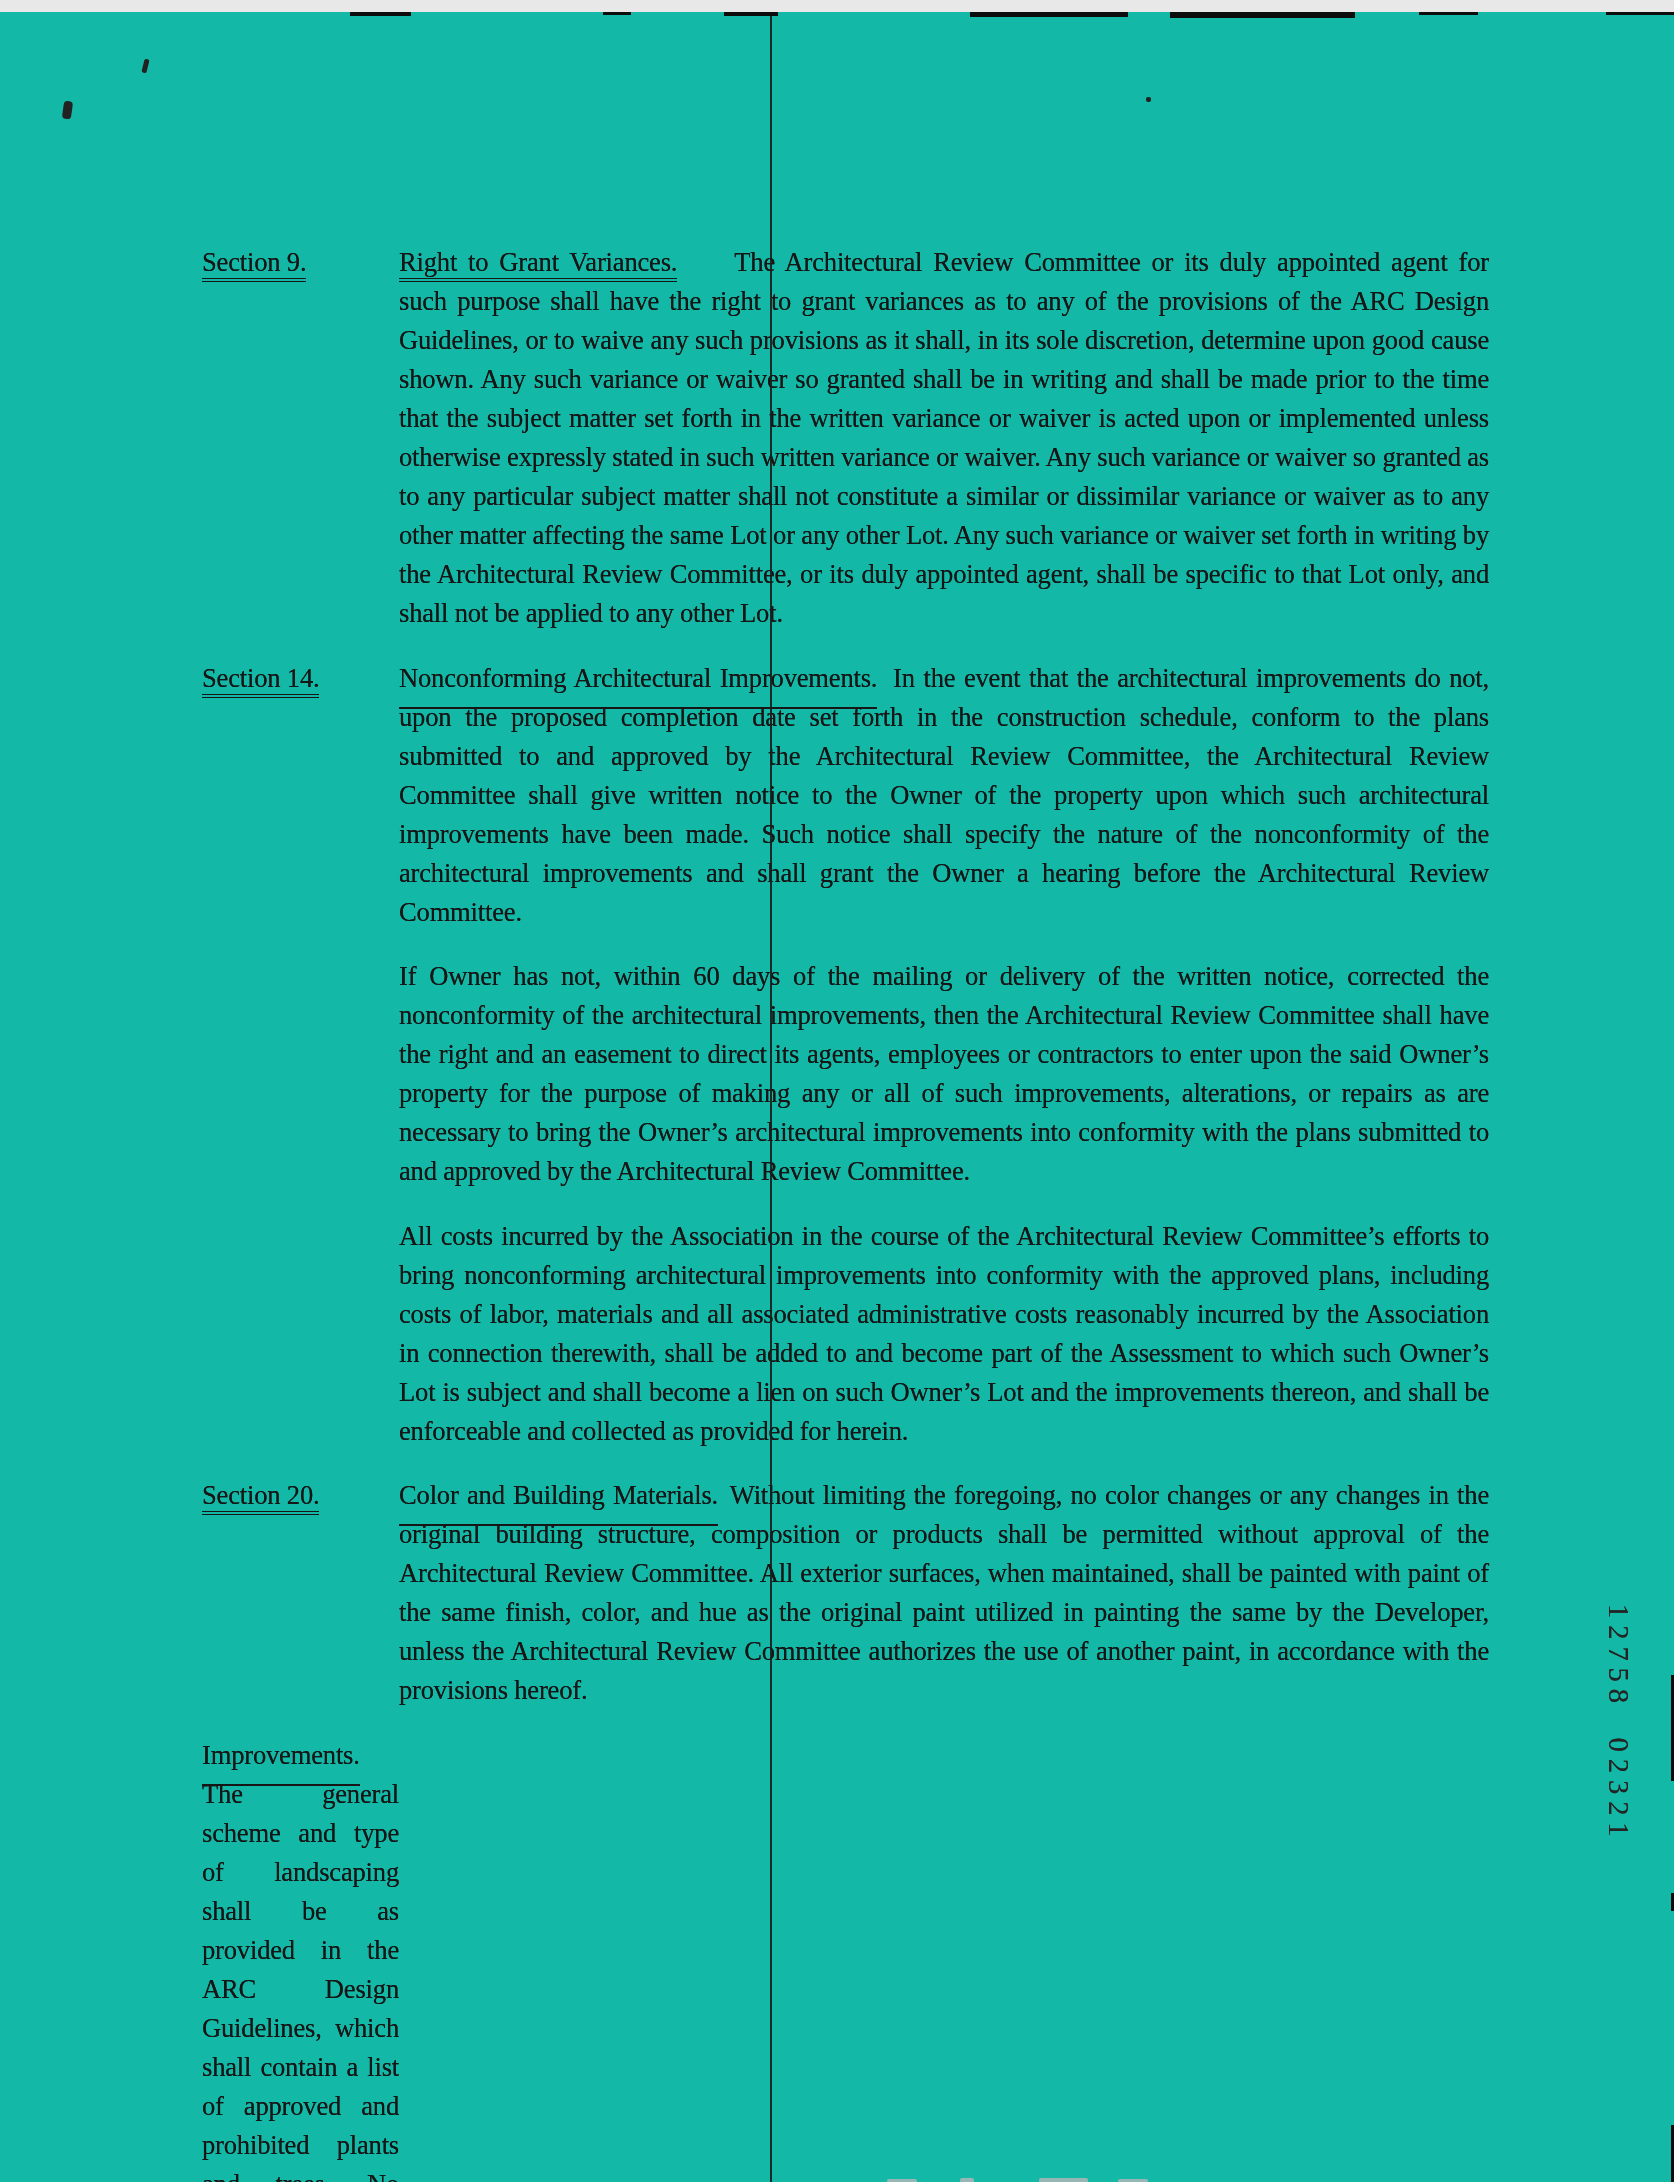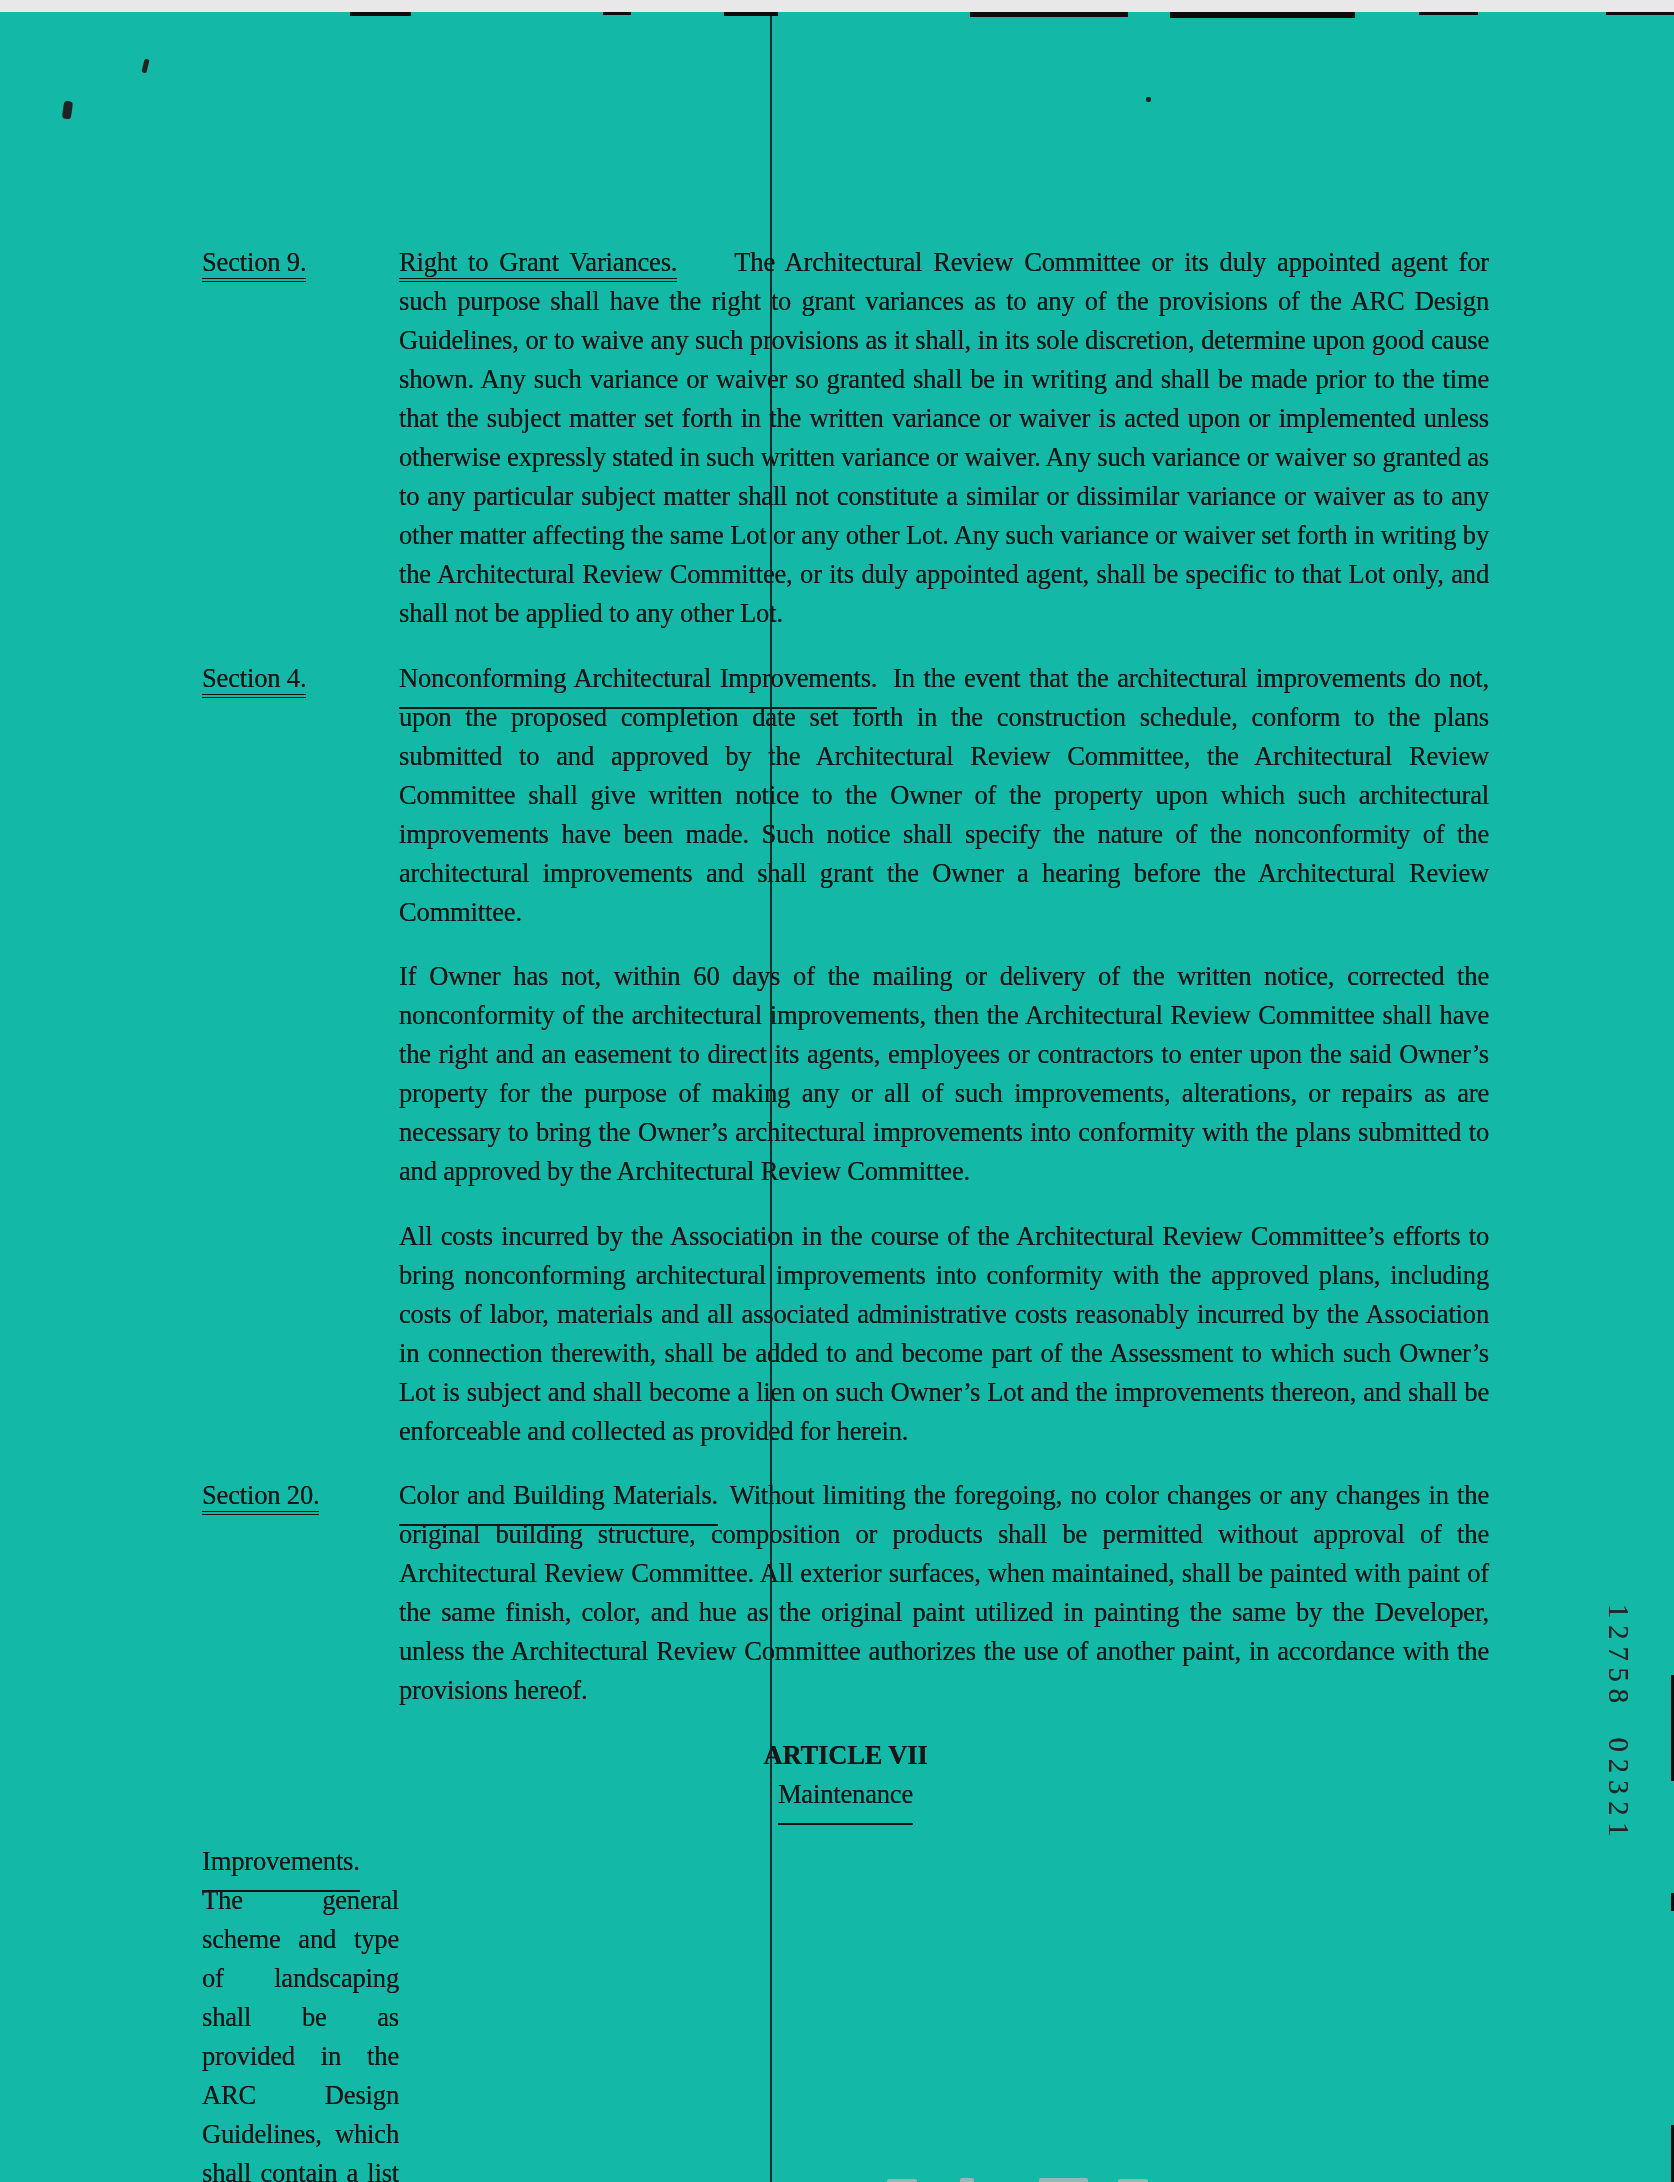--- a/index.html
+++ b/index.html
@@ -51,21 +51,21 @@
       <div class="label">
         <span class="ul-d">Section 9.</span>
       </div>
       <div class="para">
         <span class="ul-d">Right to Grant Variances.</span><span class="tab t1"></span><span>The Architectural Review Committee or its duly appointed agent for such purpose shall have the right to grant variances as to any of the provisions of the ARC Design Guidelines, or to waive any such provisions as it shall, in its sole discretion, determine upon good cause shown.  Any such variance or waiver so granted shall be in writing and shall be made prior to the time that the subject matter set forth in the written variance or waiver is acted upon or implemented unless otherwise expressly stated in such written variance or waiver.  Any such variance or waiver so granted as to any particular subject matter shall not constitute a similar or dissimilar variance or waiver as to any other matter affecting the same Lot or any other Lot.  Any such variance or waiver set forth in writing by the Architectural Review Committee, or its duly appointed agent, shall be specific to that Lot only, and shall not be applied to any other Lot.</span>
       </div>
     </div>
 
     <div class="row">
       <div class="label">
-        <span class="ul-d">Section 4.</span>
+        <span class="ul-d">Section 14.</span>
       </div>
       <div class="para">
         <span class="ul">Nonconforming Architectural Improvements.</span><span class="tab t2"></span><span>In the event that the architectural improvements do not, upon the proposed completion date set forth in the construction schedule, conform to the plans submitted to and approved by the Architectural Review Committee, the Architectural Review Committee shall give written notice to the Owner of the property upon which such architectural improvements have been made.  Such notice shall specify the nature of the nonconformity of the architectural improvements and shall grant the Owner a hearing before the Architectural Review Committee.</span>
       </div>
     </div>
 
     <div class="row">
       <div class="label"></div>
       <div class="para">
         <span>If Owner has not, within 60 days of the mailing or delivery of the written notice, corrected the nonconformity of the architectural improvements, then the Architectural Review Committee shall have the right and an easement to direct its agents, employees or contractors to enter upon the said Owner’s property for the purpose of making any or all of such improvements, alterations, or repairs as are necessary to bring the Owner’s architectural improvements into conformity with the plans submitted to and approved by the Architectural Review Committee.</span>
@@ -81,26 +81,20 @@
 
     <div class="row">
       <div class="label">
         <span class="ul-d">Section 20.</span>
       </div>
       <div class="para">
         <span class="ul">Color and Building Materials.</span><span class="tab t3"></span><span>Without limiting the foregoing, no color changes or any changes in the original building structure, composition or products shall be permitted without approval of the Architectural Review Committee.  All exterior surfaces, when maintained, shall be painted with paint of the same finish, color, and hue as the original paint utilized in painting the same by the Developer, unless the Architectural Review Committee authorizes the use of another paint, in accordance with the provisions hereof.</span>
       </div>
     </div>
 
-    <div class="article">
-      <div class="article-title">ARTICLE VII</div>
-      <div class="article-sub">
-        <span class="ul">Maintenance</span>
-      </div>
-    </div>
 
     <div class="row">
       <div class="para">
         <span class="ul">Improvements.</span><span class="tab t4"></span><span>The general scheme and type of landscaping shall be as provided in the ARC Design Guidelines, which shall contain a list of approved and prohibited plants and trees. No living plants, shrubs, or trees shall be placed or maintained upon any unenclosed patio or</span>
       </div>
     </div>
 
     <div class="pagenum">8</div>
 
   </div>

